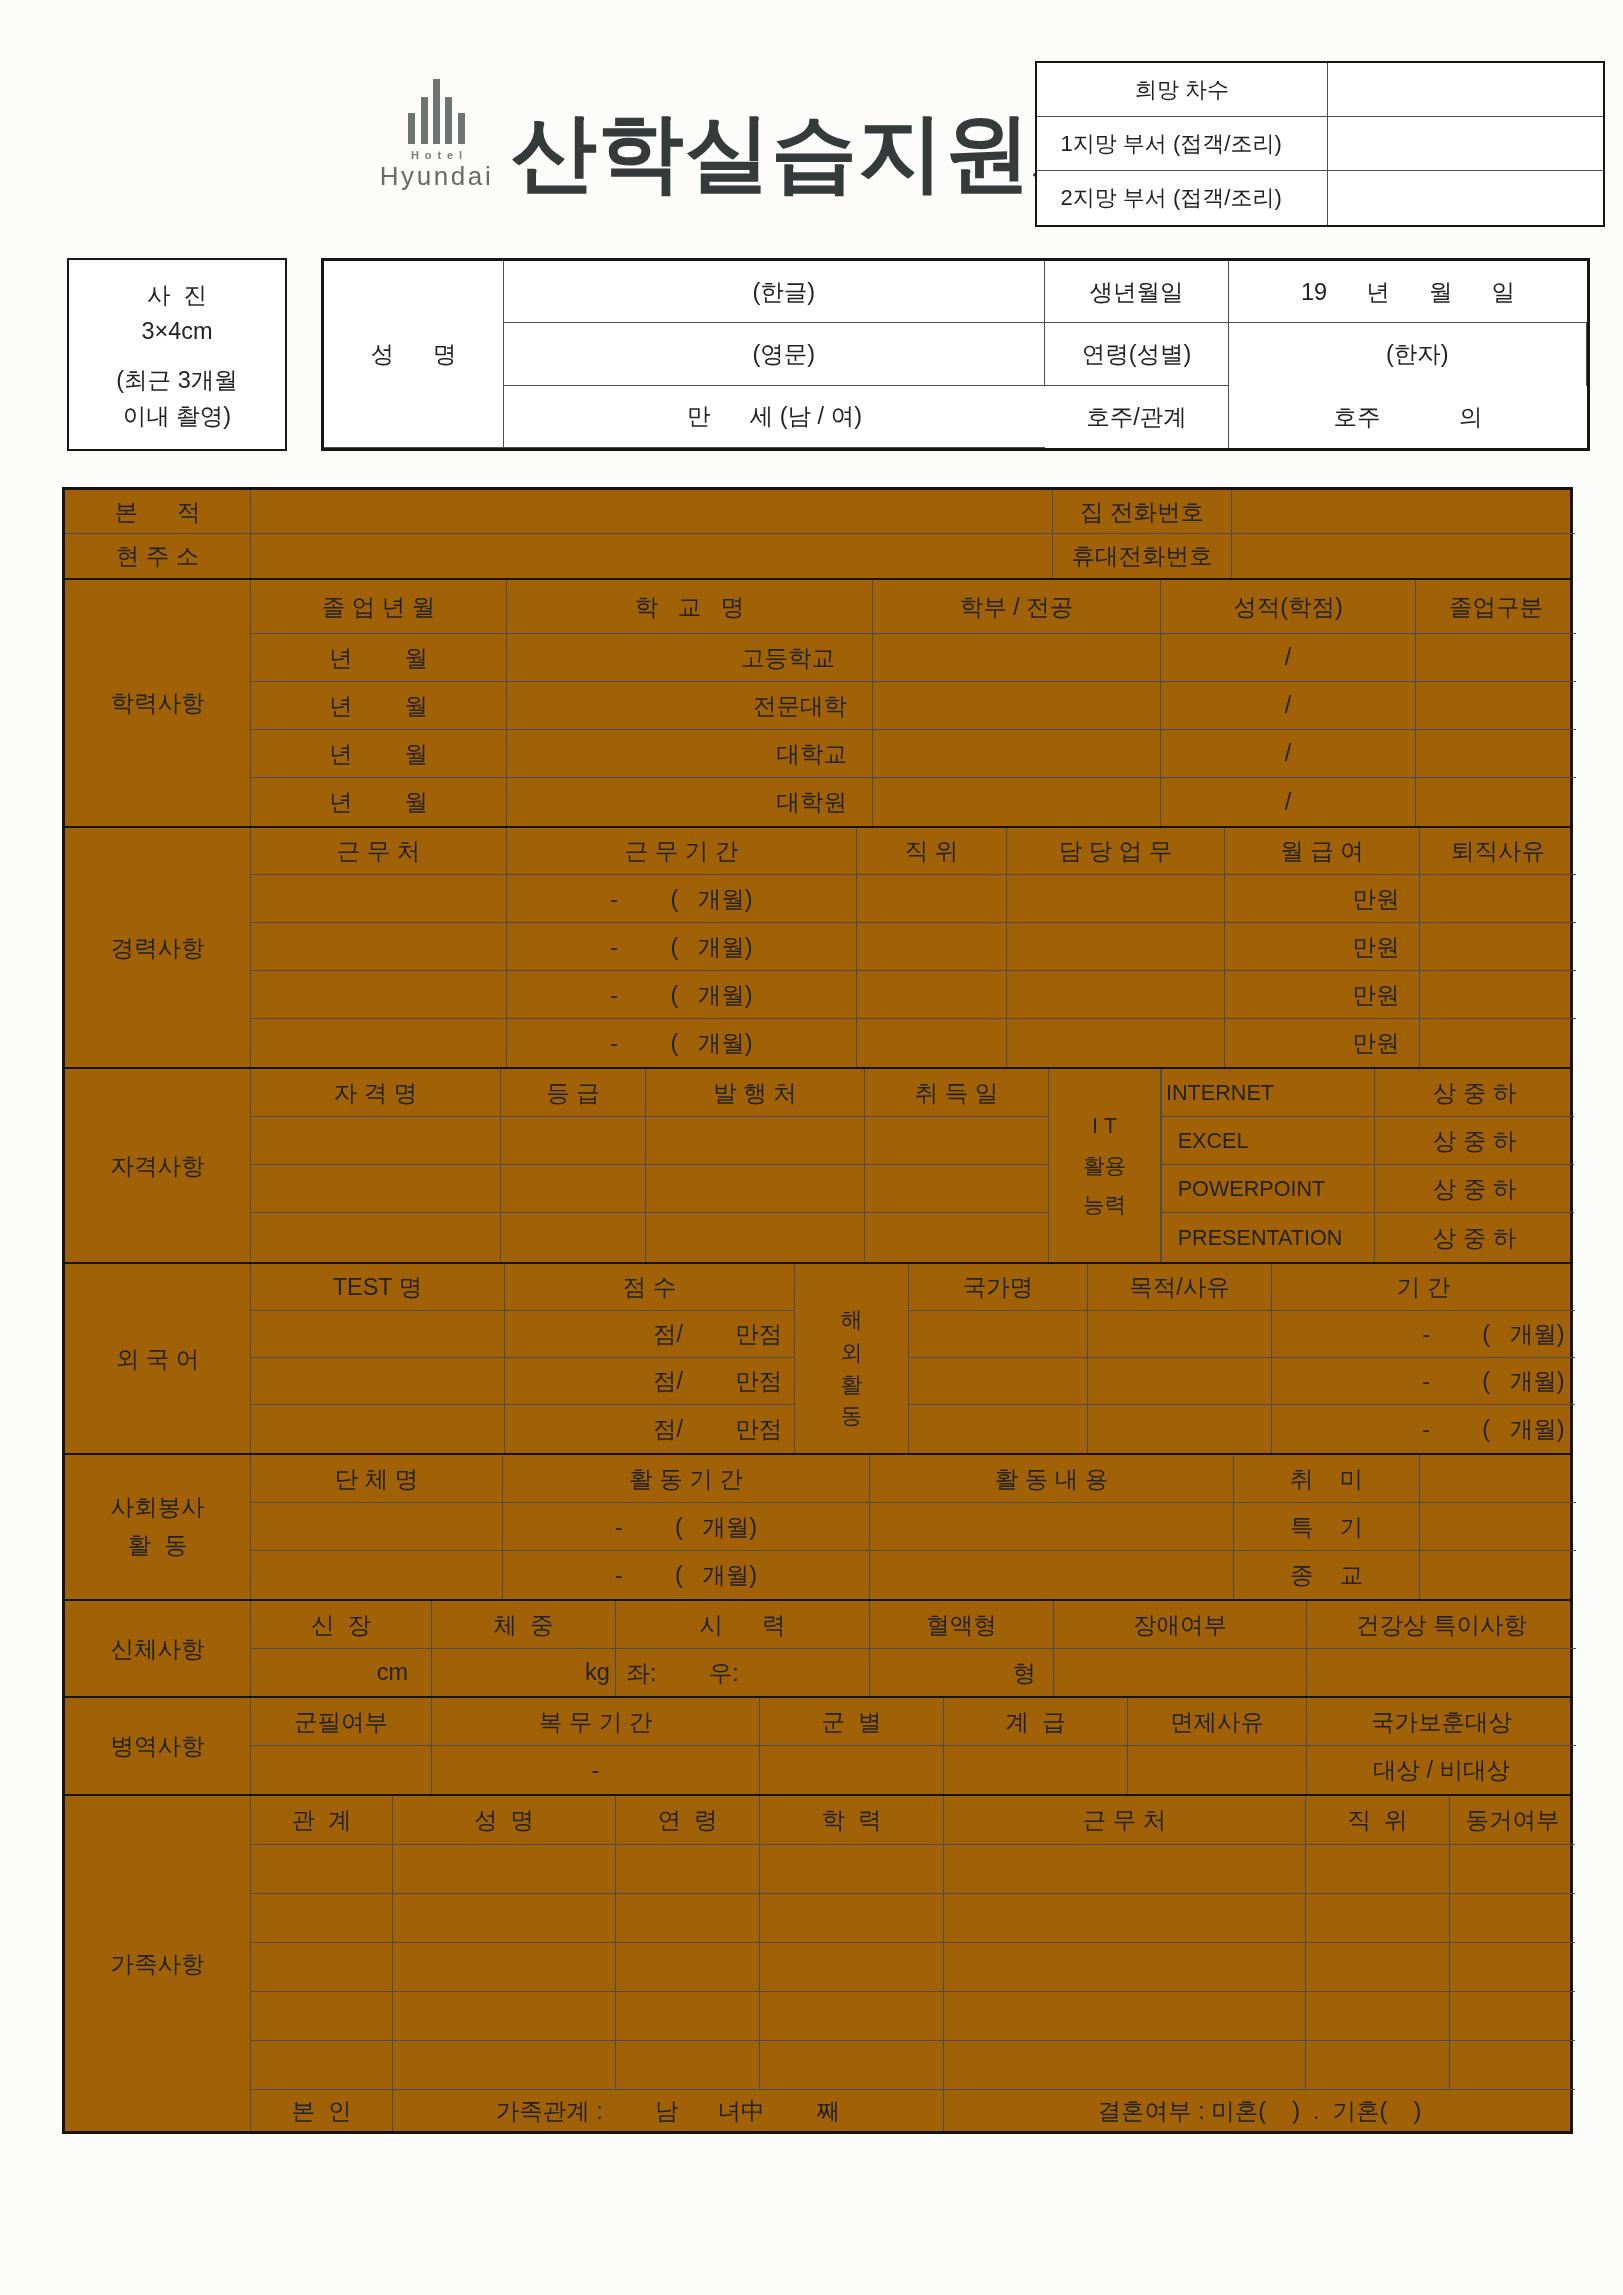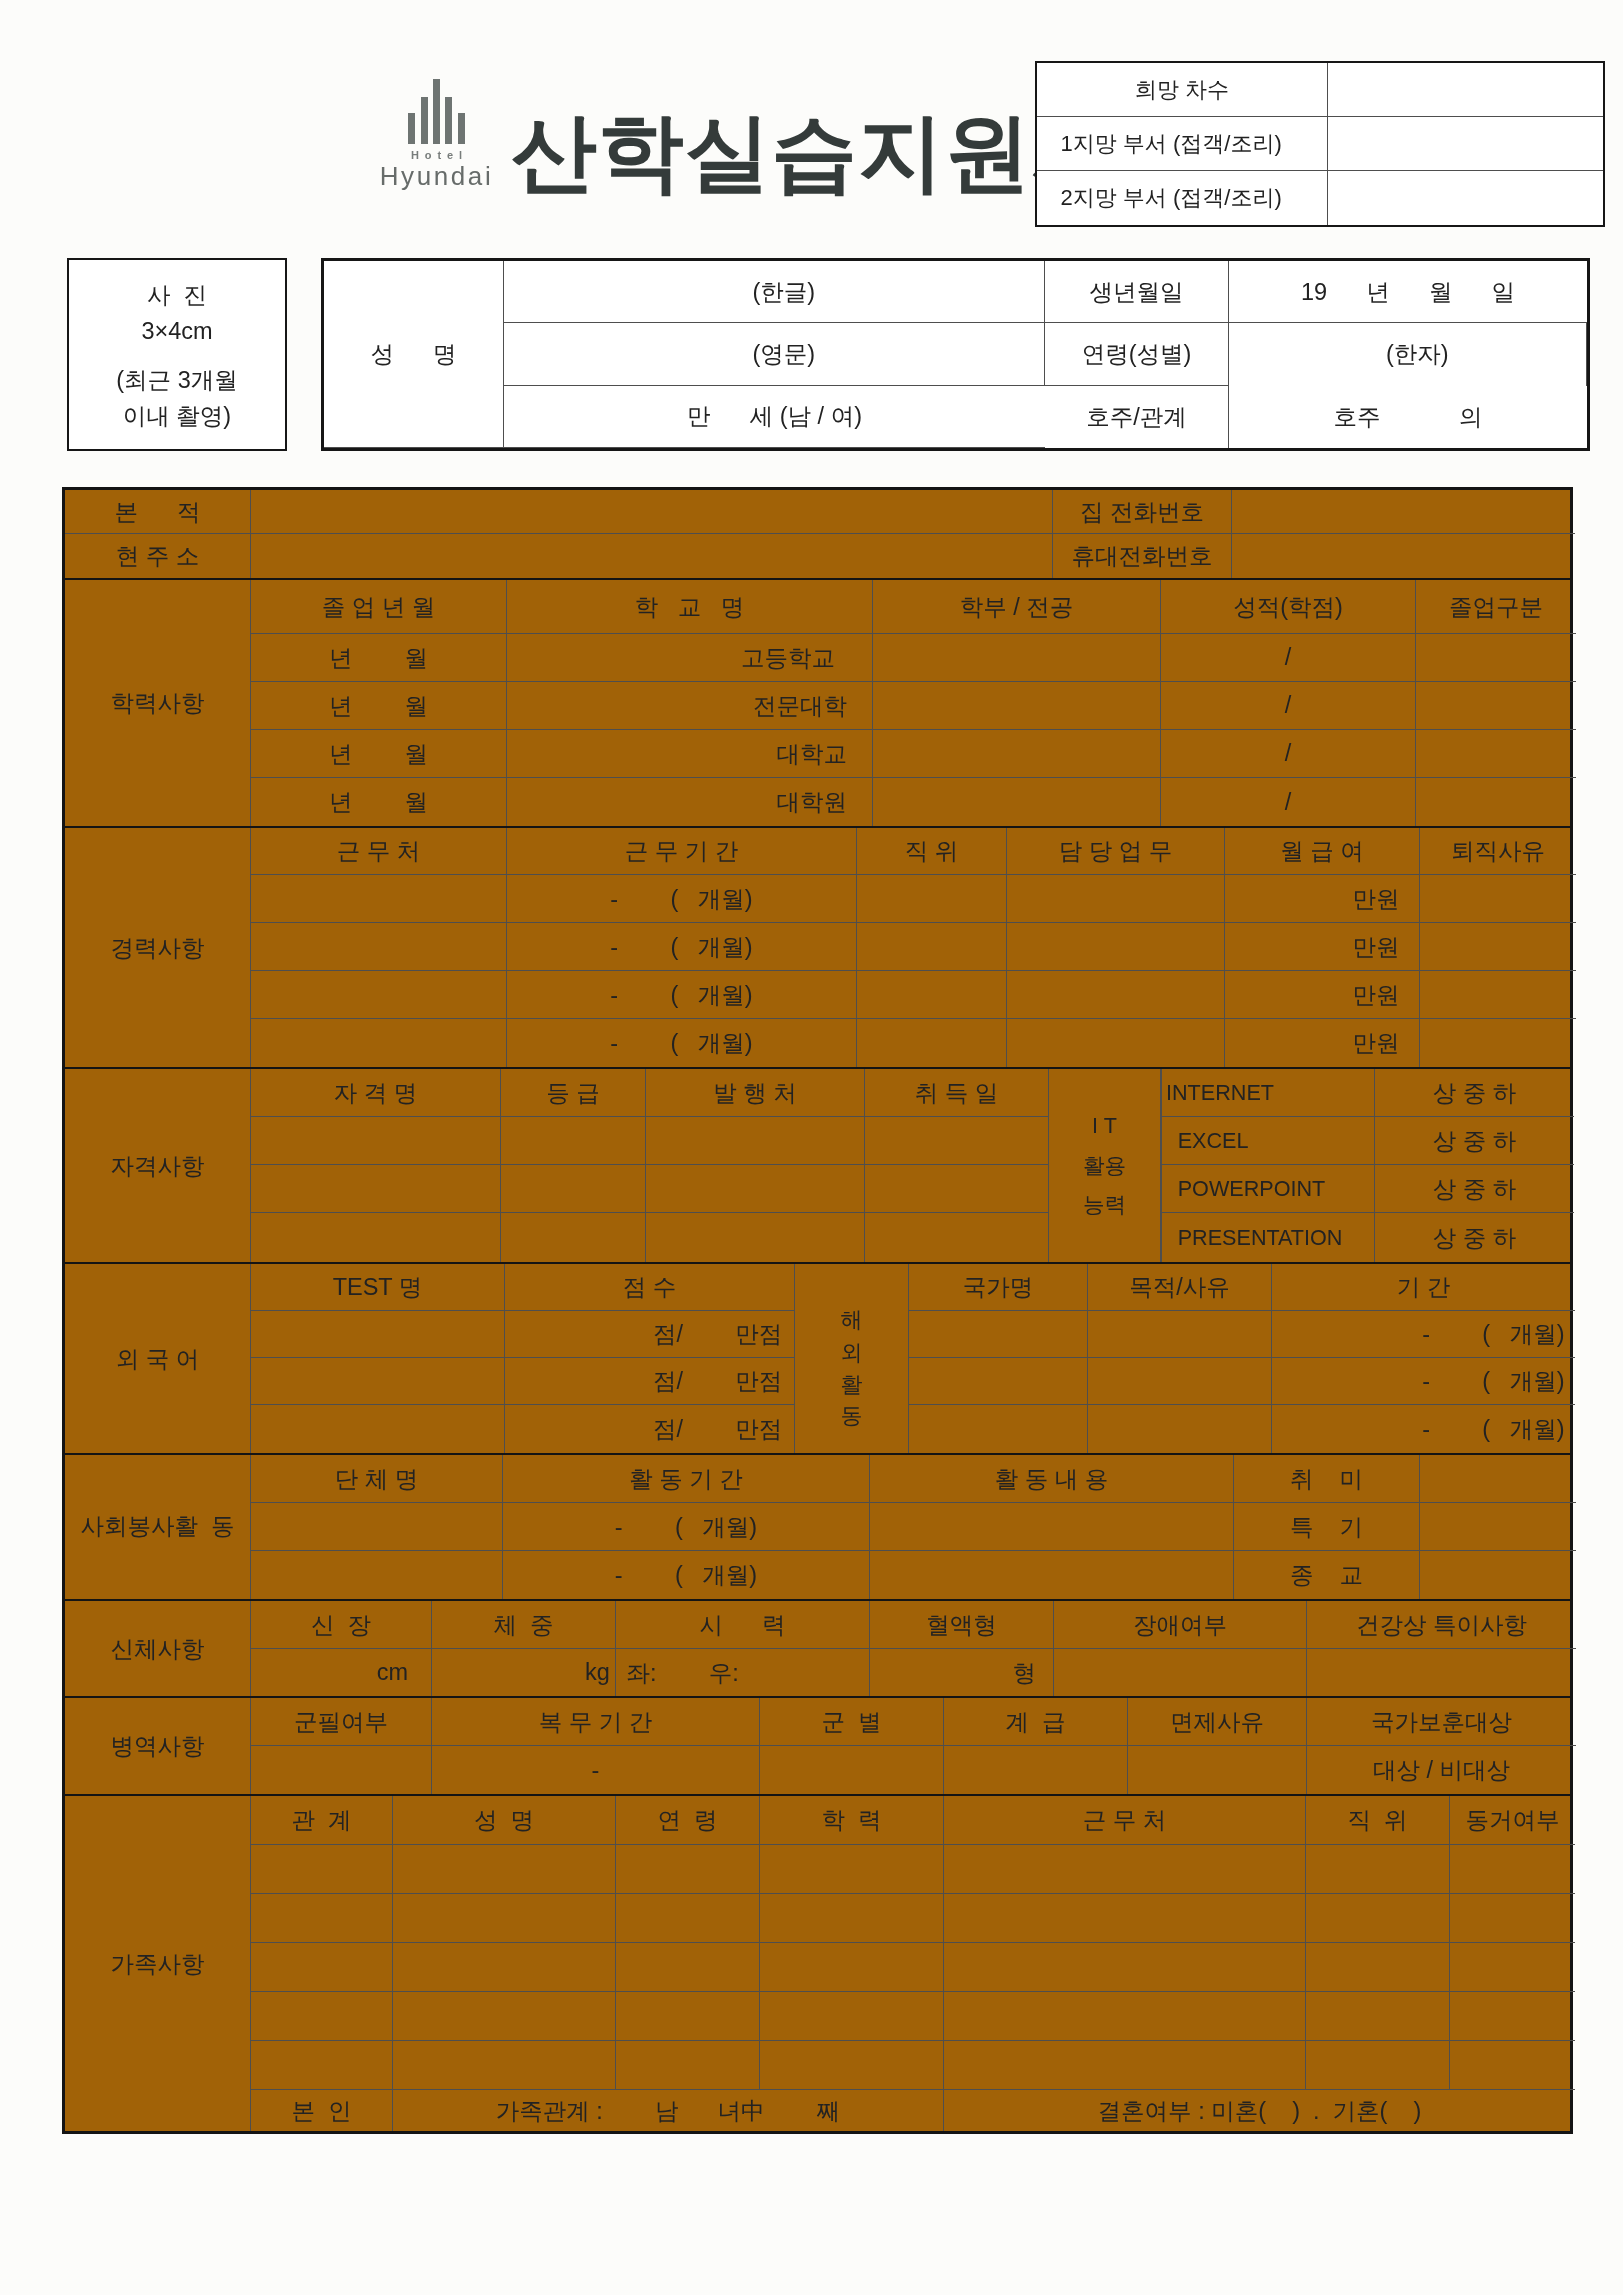--- a/index.html
+++ b/index.html
@@ -37,21 +37,21 @@
   .right{justify-content:flex-end;}
   .pre{white-space:pre;}
 
   
   .main{position:absolute;left:62px;top:487px;width:1511px;border:3.3px solid #141414;background:#a16207;}
   .sec{display:grid;width:100%;}
   .sec + .sec{border-top:2.6px solid #141414;}
   .lab{grid-column:1;grid-row:1/-1;}
   .vert{writing-mode:vertical-rl;text-orientation:upright;letter-spacing:10.5px;font-size:22px;}
   .itcell{flex-direction:column;line-height:1.85;font-size:21.6px;}
-  .two{line-height:1.6;}
+  .two{flex-direction:column;line-height:1.6;}
 </style>
 </head>
 <body>
 
 <div class="page">
 
   <div class="logo">
     <div class="logo-bars">
       <i style="height:31px"></i>
         <i style="height:47px"></i>

